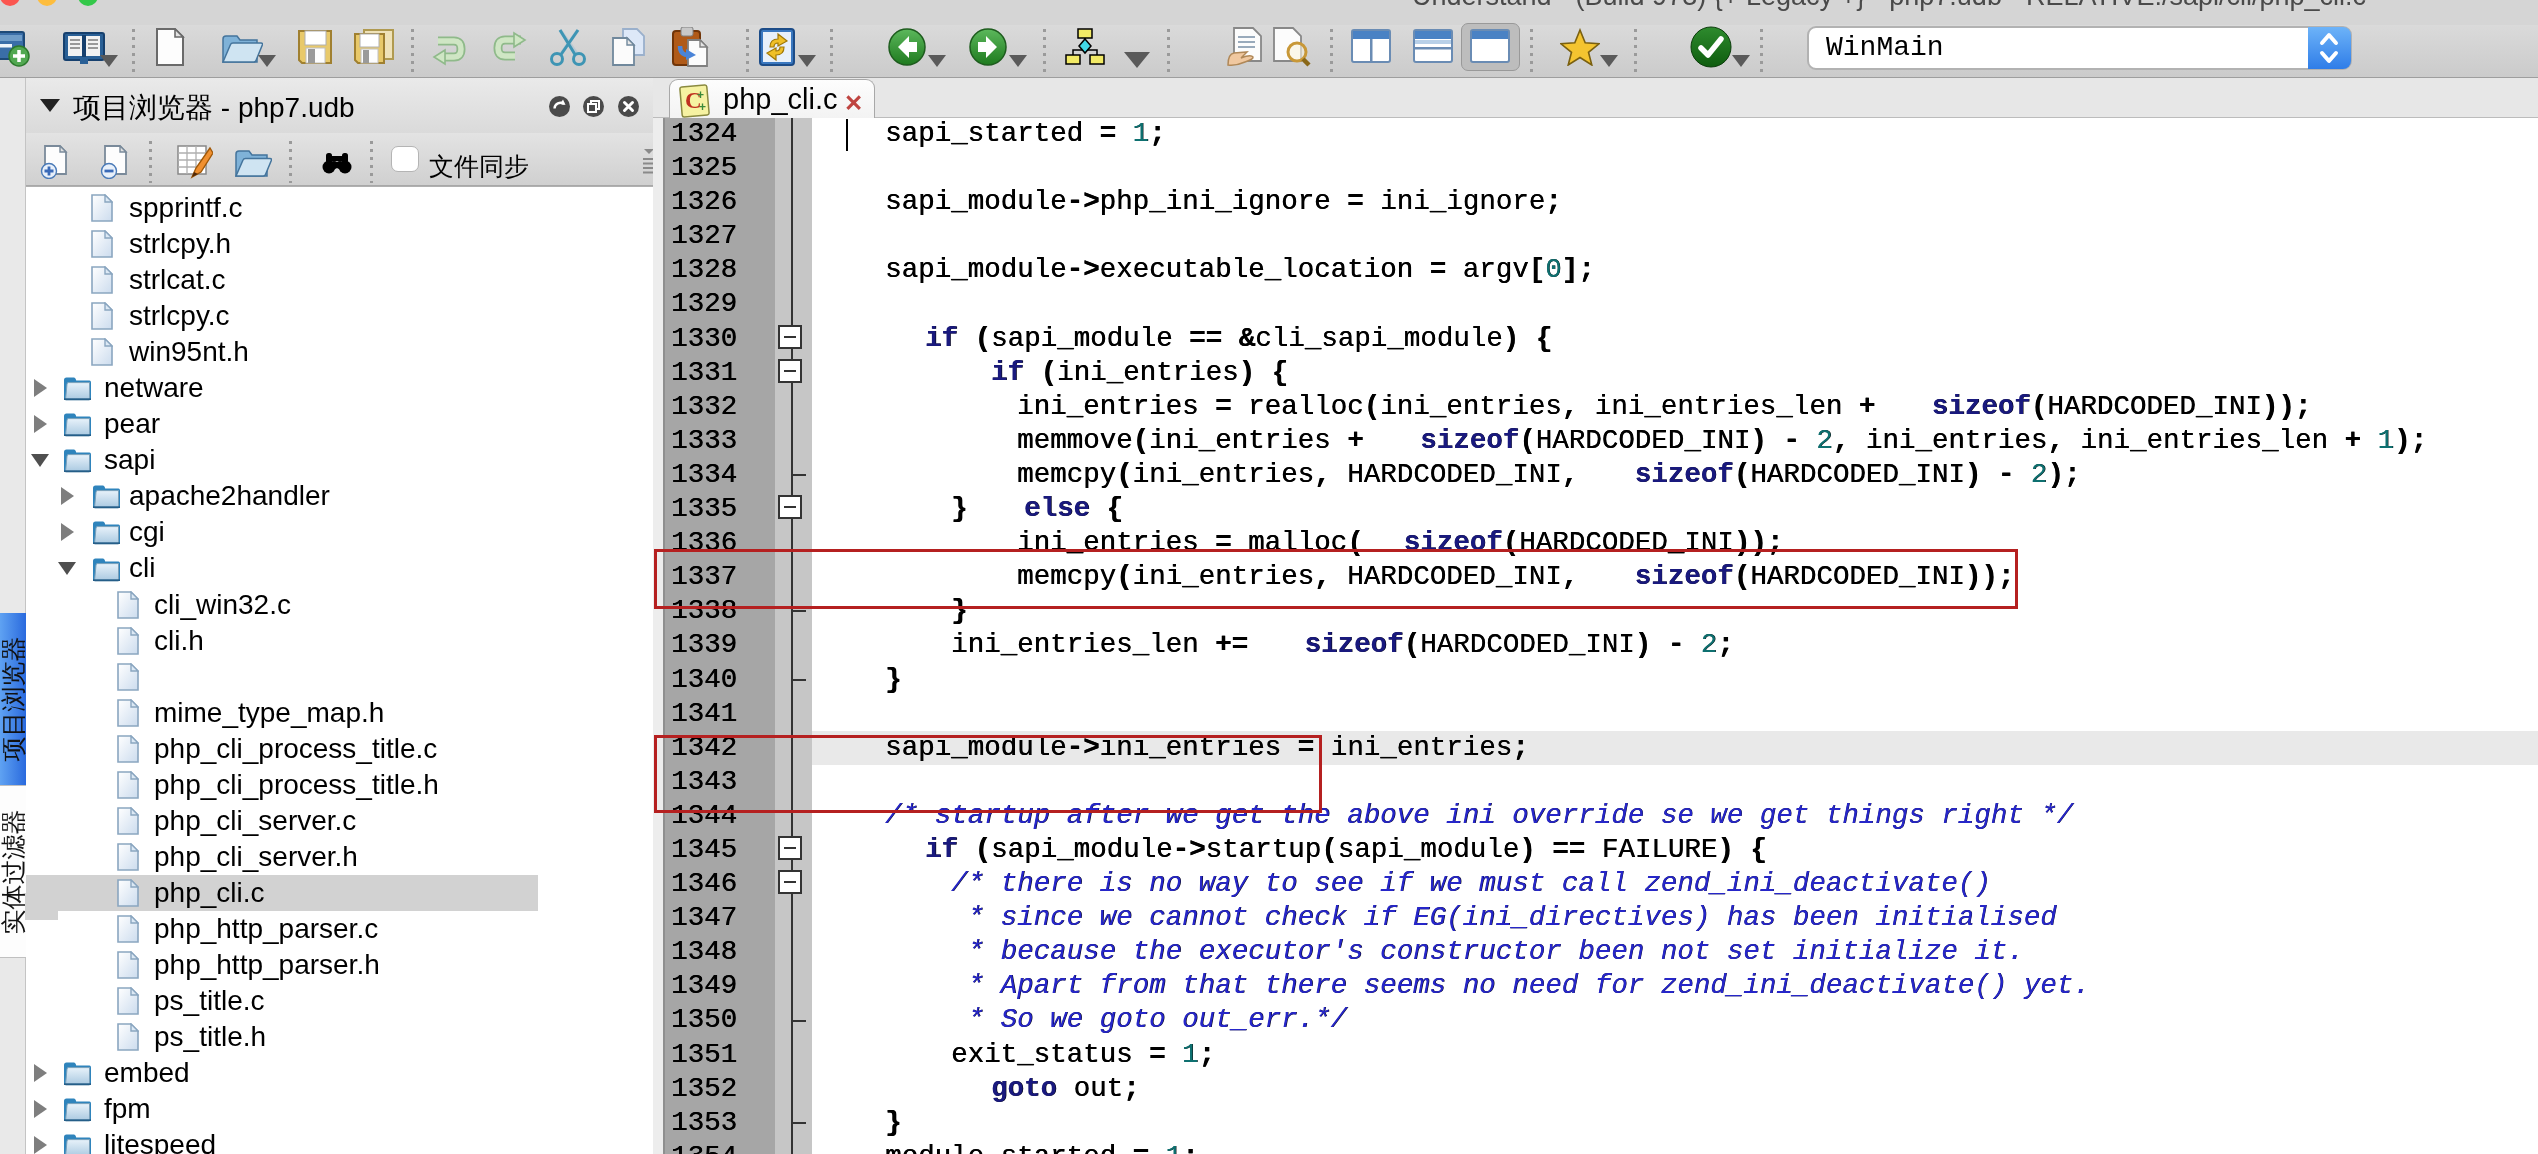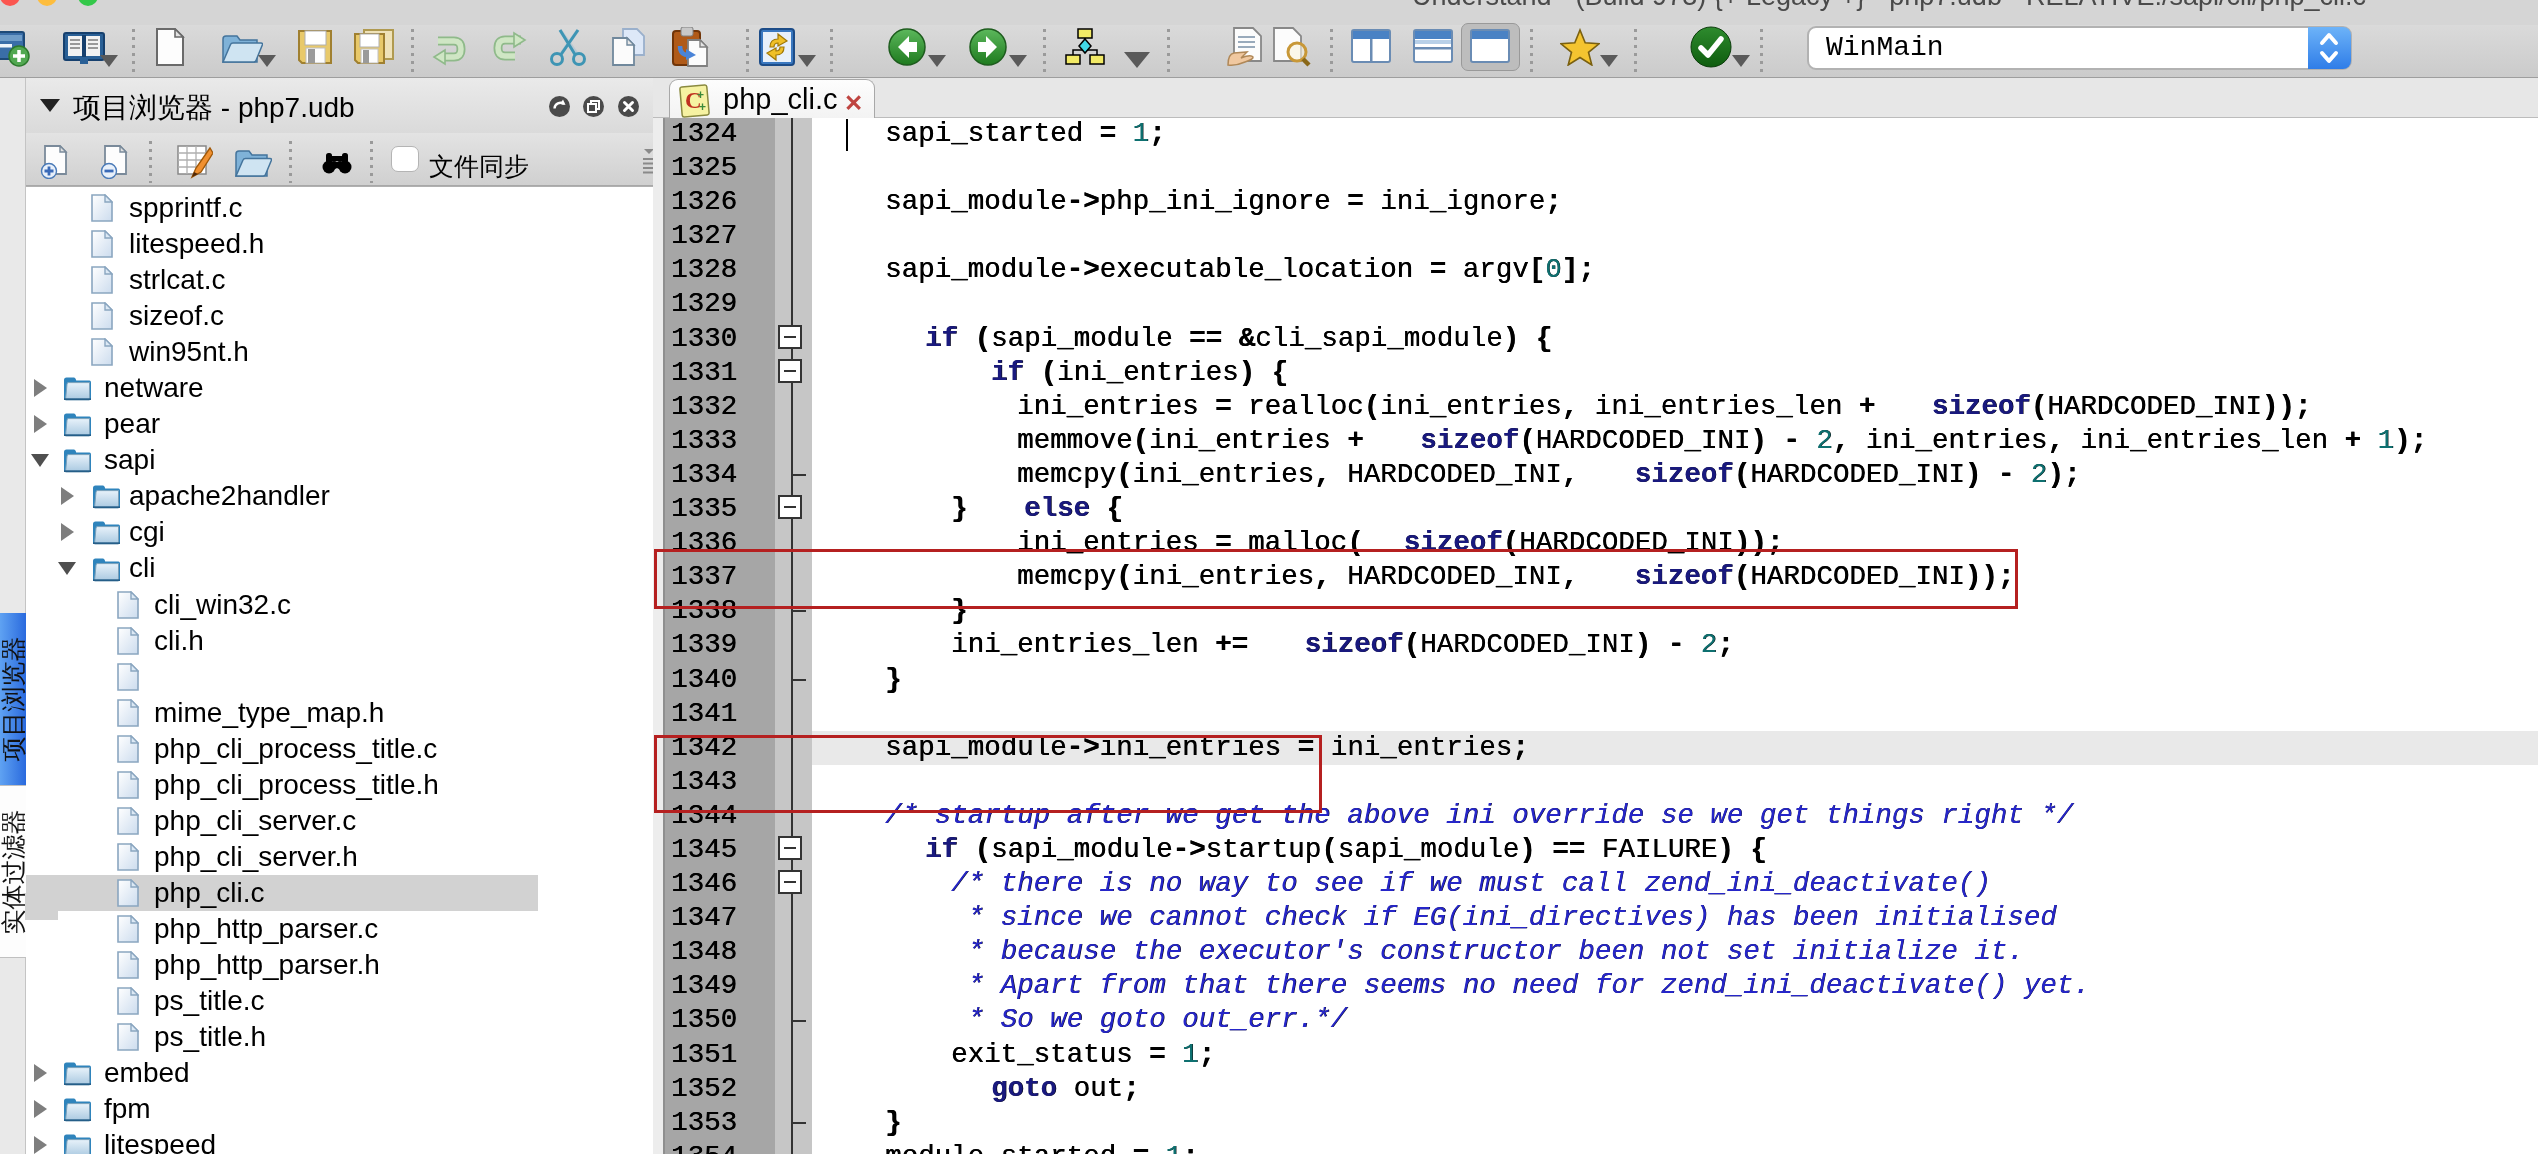--- a/index.html
+++ b/index.html
@@ -320,31 +320,31 @@
         </svg></div>
 <div style="position:absolute;left:91px;top:194px"><svg width="22" height="28" viewBox="0 0 22 28">
           <path d="M1 1 L14 1 L21 8 L21 27 L1 27 Z" fill="url(#fg)" stroke="#8aa6c0" stroke-width="1.6"></path>
           <path d="M14 1 L14 8 L21 8 Z" fill="#dce9f5" stroke="#8aa6c0" stroke-width="1.4"></path>
         </svg></div>
       <div class="tl" style="left:129px;top:190px">spprintf.c</div>
       <div style="position:absolute;left:91px;top:230px"><svg width="22" height="28" viewBox="0 0 22 28">
           <path d="M1 1 L14 1 L21 8 L21 27 L1 27 Z" fill="url(#fg)" stroke="#8aa6c0" stroke-width="1.6"></path>
           <path d="M14 1 L14 8 L21 8 Z" fill="#dce9f5" stroke="#8aa6c0" stroke-width="1.4"></path>
         </svg></div>
-      <div class="tl" style="left:129px;top:226px">litespeed.h</div>
+      <div class="tl" style="left:129px;top:226px">strlcpy.h</div>
       <div style="position:absolute;left:91px;top:266px"><svg width="22" height="28" viewBox="0 0 22 28">
           <path d="M1 1 L14 1 L21 8 L21 27 L1 27 Z" fill="url(#fg)" stroke="#8aa6c0" stroke-width="1.6"></path>
           <path d="M14 1 L14 8 L21 8 Z" fill="#dce9f5" stroke="#8aa6c0" stroke-width="1.4"></path>
         </svg></div>
       <div class="tl" style="left:129px;top:262px">strlcat.c</div>
       <div style="position:absolute;left:91px;top:302px"><svg width="22" height="28" viewBox="0 0 22 28">
           <path d="M1 1 L14 1 L21 8 L21 27 L1 27 Z" fill="url(#fg)" stroke="#8aa6c0" stroke-width="1.6"></path>
           <path d="M14 1 L14 8 L21 8 Z" fill="#dce9f5" stroke="#8aa6c0" stroke-width="1.4"></path>
         </svg></div>
-      <div class="tl" style="left:129px;top:298px">sizeof.c</div>
+      <div class="tl" style="left:129px;top:298px">strlcpy.c</div>
       <div style="position:absolute;left:91px;top:338px"><svg width="22" height="28" viewBox="0 0 22 28">
           <path d="M1 1 L14 1 L21 8 L21 27 L1 27 Z" fill="url(#fg)" stroke="#8aa6c0" stroke-width="1.6"></path>
           <path d="M14 1 L14 8 L21 8 Z" fill="#dce9f5" stroke="#8aa6c0" stroke-width="1.4"></path>
         </svg></div>
       <div class="tl" style="left:129px;top:334px">win95nt.h</div>
       <div style="position:absolute;left:34px;top:379px;width:0;height:0;border-top:9px solid transparent;border-bottom:9px solid transparent;border-left:13px solid #7e7e7e"></div>
       <div style="position:absolute;left:62px;top:375px"><svg width="31" height="27" viewBox="0 0 31 27">
           <path d="M2 25 L2 5 Q2 2.5 4.5 2.5 L12 2.5 Q13.2 2.5 13.7 4 L14.2 5.5 L27.5 5.5 Q29 5.5 29 7.5 L29 25 Z" fill="#2f84bc"></path>
           <path d="M3.5 25 L5 9 Q5.2 7.6 6.6 7.6 L27.5 7.6 L27.5 25 Z" fill="url(#dg)" stroke="#7aa0ba" stroke-width="1"></path>
           <path d="M2 25 L29 25 L29 23.3 L2 23.3 Z" fill="#255e88"></path>

